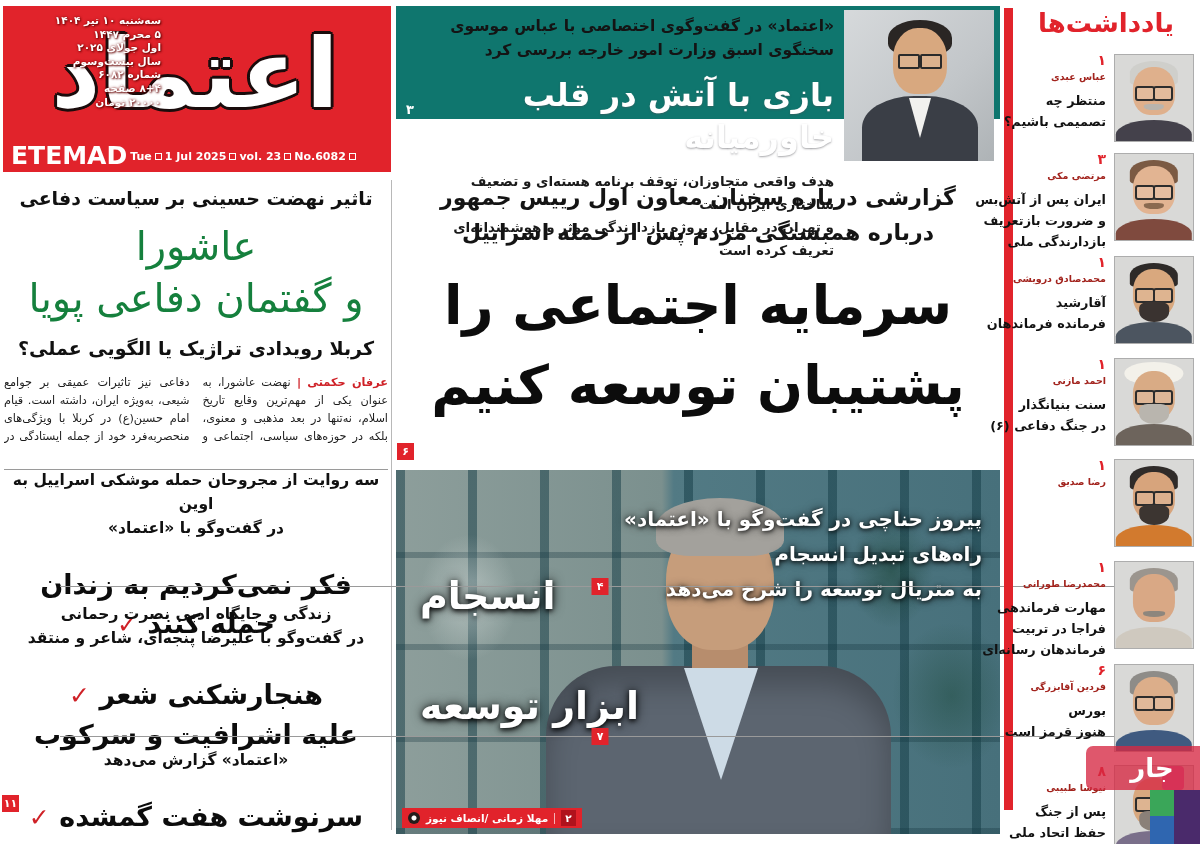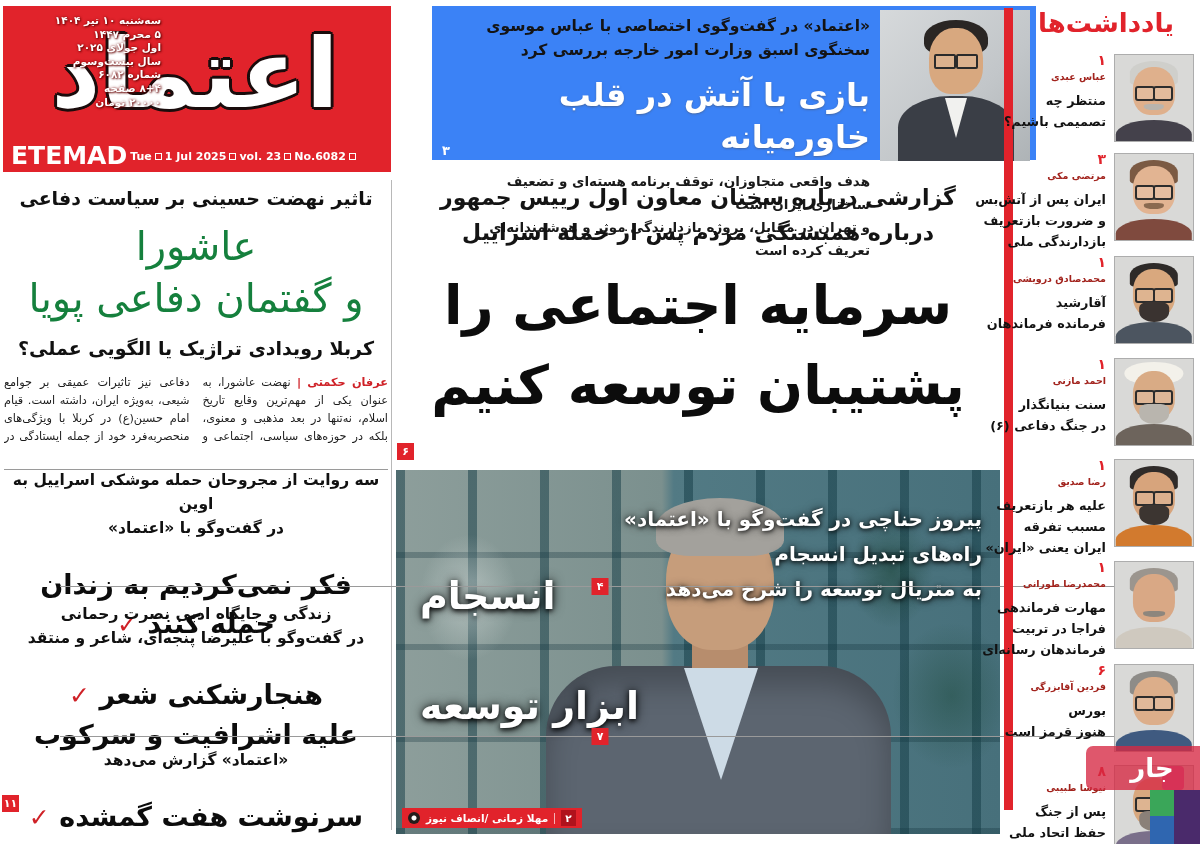--- a/index.html
+++ b/index.html
@@ -16,21 +16,21 @@
   .dates { position:absolute; left:36px; top:8px; width:122px; text-align:right; z-index:4;
            color:#fff; font-weight:bold; font-size:10.5px; line-height:13.6px;
            text-shadow:0 0 3px rgba(120,0,0,.9),1px 1px 2px rgba(90,0,0,.9); }
   .en-strip { position:absolute; left:8px; right:8px; bottom:3px; height:26px; z-index:4;
               direction:ltr; display:flex; align-items:center; gap:3px; color:#fff; }
   .en-strip .etd { font-size:25px; font-weight:bold; letter-spacing:0px; line-height:26px; }
   .en-strip .it { font-size:11px; font-weight:bold; white-space:nowrap; }
   .sq { width:7px; height:7px; border:1.5px solid #fff; display:inline-block; }
 
   
-  .topstory { position:absolute; left:396px; top:6px; width:604px; height:154px; background:#3b82f6;margin-left:36px; }
+  .topstory { position:absolute; left:396px; top:6px; width:604px; height:113px; background:#0f766e; }
   .ts-text { position:absolute; left:12px; right:166px; top:8px; text-align:right; }
   .ts-kicker { font-size:15.5px; font-weight:bold; line-height:24px; color:#141414; }
   .ts-head { font-size:32px; font-weight:bold; color:#fff; line-height:42px; margin-top:12px;
              text-shadow:0 1px 2px rgba(80,80,85,.5); letter-spacing:-1px; }
   .ts-sub { font-size:13.5px; font-weight:bold; line-height:23px; margin-top:12px; color:#1a1a1a; }
   .ts-page { position:absolute; left:10px; bottom:2px; color:#fff; font-weight:bold; font-size:13px; }
   .ts-photo { position:absolute; right:6px; top:4px; width:150px; height:151px; overflow:hidden;
               background:linear-gradient(135deg,#d6d9db 0%,#c2c6c9 60%,#aeb3b6 100%); }
   .m-hair { position:absolute; left:44px; top:10px; width:64px; height:36px; background:#2a2624; border-radius:50% 50% 35% 35%; }
   .m-face { position:absolute; left:49px; top:18px; width:54px; height:66px; background:#d8a87f; border-radius:46% 46% 40% 40%; }
@@ -378,25 +378,20 @@
       <div class="beard"></div>
       <div class="torso"></div>
     </div>
   </div>
 </div>
 
 <div class="sb-item i5">
   <div class="sb-text">
     <div class="sb-num">۱</div>
     <div class="sb-author">رضا صدیق</div>
-    <div class="sb-t">
-      <div>علیه هر بازتعریف</div>
-      <div>مسبب تفرقه</div>
-      <div>ایران یعنی «ایران»</div>
-    </div>
   </div>
   <div class="sb-photo">
     <div class="avatar av5">
       <div class="hair"></div>
       <div class="face"></div>
       <div class="glasses"></div>
       <div class="beard"></div>
       <div class="torso"></div>
     </div>
   </div>

